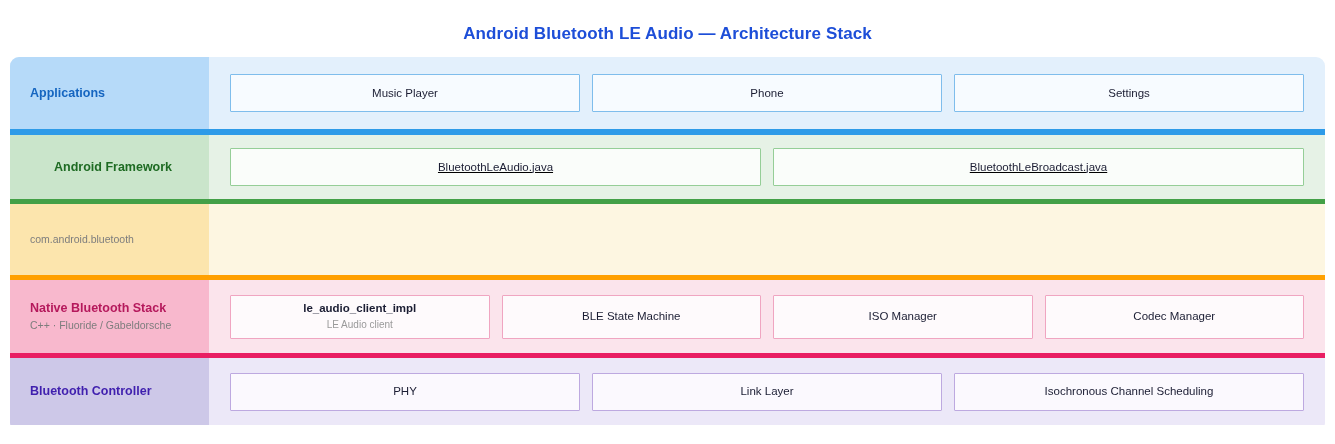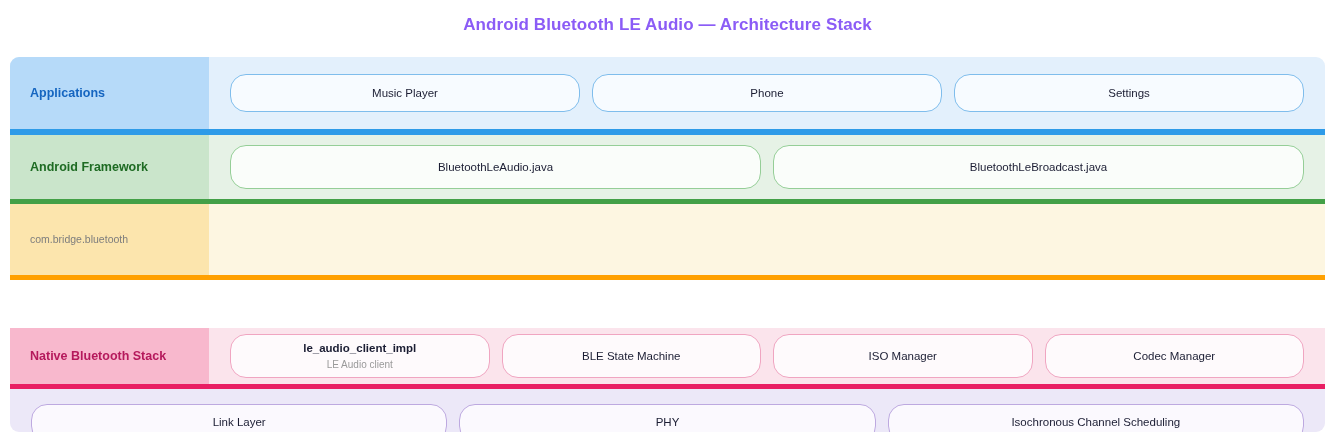--- a/index.html
+++ b/index.html
@@ -11,22 +11,22 @@
     width: 1335px;
     height: 444px;
     font-family: "Liberation Sans", sans-serif;
     overflow: hidden;
     position: relative;
   }
   #page-title {
     text-align: center;
     font-size: 17px;
     font-weight: bold;
-    color: #8b5cf6;
-    padding-top: 15px;
+    color: #1d4ed8;
+    padding-top: 24px;
     letter-spacing: 0.1px;
   }
   #stack {
     position: absolute;
     left: 10px;
     top: 57px;
     width: 1315px;
     height: 375px;
     border-radius: 9px;
     overflow: hidden;
@@ -66,21 +66,21 @@
     flex: 1 1 auto;
     box-sizing: border-box;
     display: flex;
     align-items: center;
     gap: 12px;
     padding: 0 21px 0 21px;
   }
   .node {
     flex: 1 1 0;
     box-sizing: border-box;
-    border-radius: 16px;
+    border-radius: 1px;
     border: 1px solid #cccccc;
     background: #fbfcff;
     display: flex;
     flex-direction: column;
     align-items: center;
     justify-content: center;
     text-align: center;
     min-width: 0;
   }
   .node-label {
@@ -101,33 +101,33 @@
   
   .l-apps { height: 72px; background: #e3f0fc; }
   .l-apps .side { background: #b6daf9; }
   .l-apps .side-title { color: #1565c0; }
   .l-apps .node { border-color: #7fbdec; height: 38px; background: #f7fbff; }
   .sep-apps { height: 6px; background: #2e9be8; }
 
   
   .l-fw { height: 64px; background: #e6f2e6; }
   .l-fw .side { background: #cae5cb; }
-  .l-fw .side-title { color: #1e6b23; }
-  .l-fw .node { border-color: #95ce97; height: 44px; background: #fafdfa; }
+  .l-fw .side-title { color: #1e6b23; margin-left: 24px; }
+  .l-fw .node { border-color: #95ce97; height: 38px; background: #fafdfa; text-decoration: underline; }
   .sep-fw { height: 5px; background: #43a047; }
 
   
   .l-app { height: 71px; background: #fdf6e1; }
   .l-app .side { background: #fce5ad; }
   .l-app .side-title { color: #e8641a; }
   .l-app .node { border-color: #f2ca63; height: 50px; background: #fefcf6; }
   .sep-app { height: 5px; background: #ffa000; }
 
   
-  .l-native { height: 56px; background: #fbe4ec; margin-top: 48px; }
+  .l-native { height: 73px; background: #fbe4ec; }
   .l-native .side { background: #f8b8cd; }
   .l-native .side-title { color: #b5195c; }
   .l-native .node { border-color: #f0a5c1; height: 44px; background: #fefafc; }
   .sep-native { height: 5px; background: #e91e63; }
 
   
   .l-ctrl { height: 67px; background: #ece8f8; }
   .l-ctrl .side { background: #cdc8e8; }
   .l-ctrl .side-title { color: #3f1fae; }
   .l-ctrl .node { border-color: #bda9e0; height: 38px; background: #fbf9fe; }
@@ -167,54 +167,58 @@
       </div>
       <div class="node">
         <div class="node-label">BluetoothLeBroadcast.java</div>
       </div>
     </div>
   </div>
   <div class="layer-sep sep-fw"></div>
 
   <div class="layer l-app">
     <div class="side">
-      <div class="side-sub">com.bridge.bluetooth</div>
+      <div class="side-sub">com.android.bluetooth</div>
     </div>
   </div>
   <div class="layer-sep sep-app"></div>
 
   <div class="layer l-native">
     <div class="side">
       <div class="side-title">Native Bluetooth Stack</div>
+      <div class="side-sub">C++ · Fluoride / Gabeldorsche</div>
     </div>
     <div class="content">
       <div class="node has-sub">
         <div class="node-label">le_audio_client_impl</div>
         <div class="node-sub">LE Audio client</div>
       </div>
       <div class="node">
         <div class="node-label">BLE State Machine</div>
       </div>
       <div class="node">
         <div class="node-label">ISO Manager</div>
       </div>
       <div class="node">
         <div class="node-label">Codec Manager</div>
       </div>
     </div>
   </div>
   <div class="layer-sep sep-native"></div>
 
   <div class="layer l-ctrl">
-    <div class="content">
+    <div class="side">
+      <div class="side-title">Bluetooth Controller</div>
+    </div>
+    <div class="content">
+      <div class="node">
+        <div class="node-label">PHY</div>
+      </div>
       <div class="node">
         <div class="node-label">Link Layer</div>
       </div>
       <div class="node">
-        <div class="node-label">PHY</div>
-      </div>
-      <div class="node">
         <div class="node-label">Isochronous Channel Scheduling</div>
       </div>
     </div>
   </div>
 
 </div>
 
 </body></html>

